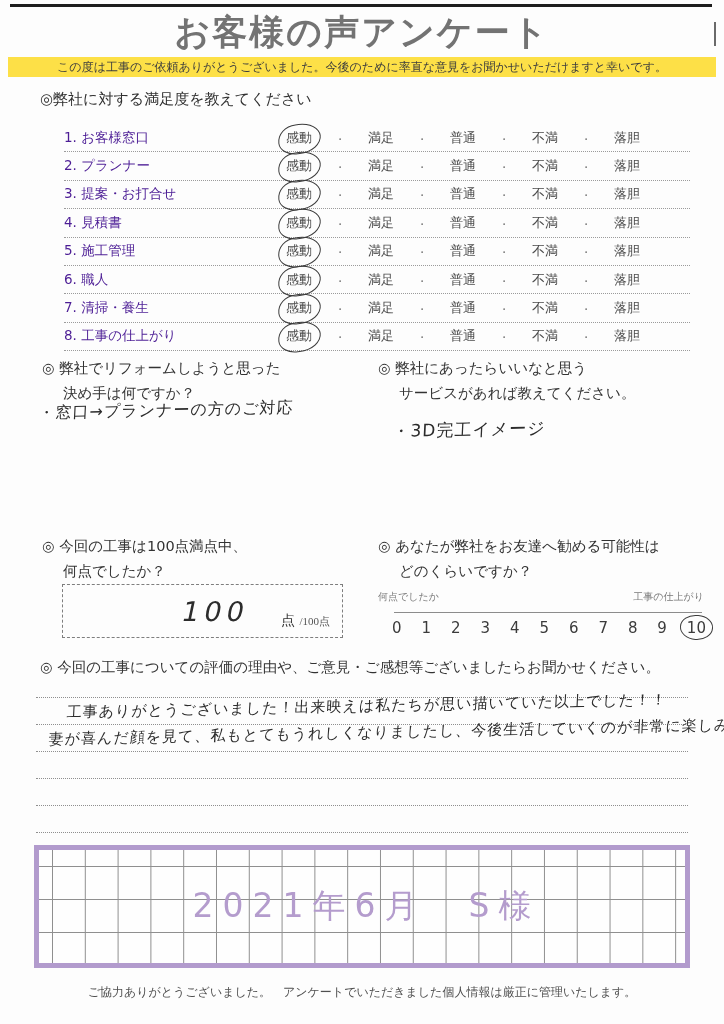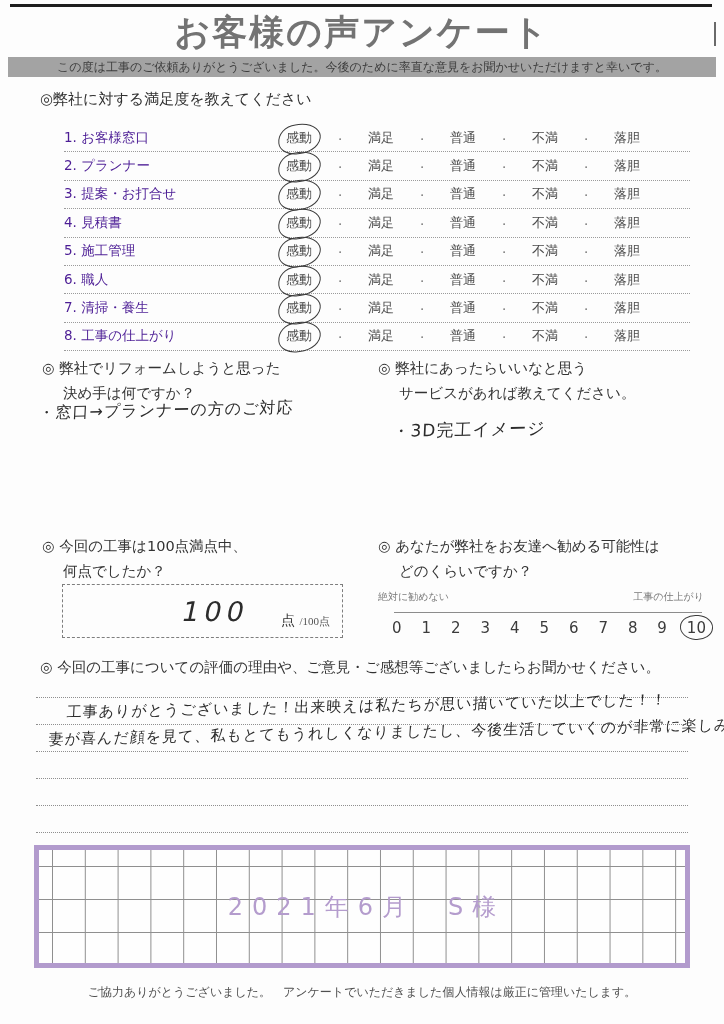--- a/index.html
+++ b/index.html
@@ -3,21 +3,21 @@
 <meta charset="utf-8">
 <style>
   html,body{margin:0;padding:0;background:#ffffff;}
   #page{position:relative;width:724px;height:1024px;background:#fdfdfd;overflow:hidden;
         font-family:"DejaVu Sans","Liberation Sans",sans-serif;color:#3a3a3a;}
 
   .top-rule{position:absolute;top:4px;left:10px;width:702px;height:3px;background:#1d1d1d;}
   .scan-artifact{position:absolute;top:22px;left:714px;width:2px;height:24px;background:#6a6a6a;}
   .title{position:absolute;top:9px;left:0;width:100%;text-align:center;
          font-size:35px;font-weight:bold;color:#737373;letter-spacing:2px;}
-  .banner{position:absolute;top:57px;left:8px;width:708px;height:20px;background:#a3a3a3;
+  .banner{position:absolute;top:57px;left:8px;width:708px;height:20px;background:#fde047;
           color:#3d3d3d;font-size:12px;line-height:20px;text-align:center;white-space:nowrap;}
 
   .sat-heading{position:absolute;top:90px;left:40px;font-size:15px;color:#303030;}
   .sat-table{position:absolute;top:124px;left:64px;width:626px;}
   .sat-row{display:flex;align-items:center;height:27.4px;border-bottom:1.4px dotted #9b9b9b;}
   .sat-label{flex:0 0 198px;font-size:13.5px;color:#4c1d95;}
   .sat-options{flex:1;display:flex;justify-content:space-between;align-items:flex-end;padding-right:50px;margin-left:24px;}
   .opt{font-size:13px;color:#4c4c4c;}
   .dot{font-size:11px;color:#787878;}
   .circled{position:relative;}
@@ -58,21 +58,21 @@
   .comment-line{height:26px;border-bottom:1.6px dotted #8f8f8f;font-size:15px;line-height:29px;white-space:nowrap;overflow:visible;}
   .comment-line:nth-child(2){padding-left:30px;}
   .comment-line:nth-child(3){padding-left:12px;}
 
   .stamp-grid{position:absolute;top:845px;left:34px;width:656px;height:123px;
       border:5px solid #b29bcd;box-sizing:border-box;background-color:#fefefe;
       background-image:linear-gradient(to right,#8f8f8f 1px,transparent 1px),
                        linear-gradient(to bottom,#8f8f8f 1px,transparent 1px);
       background-size:32.8px 33px;background-position:13px 16px;}
   .stamp-text{position:absolute;top:0;left:0;right:0;bottom:0;display:flex;align-items:center;
-      justify-content:center;font-size:24px;color:#b49ccd;letter-spacing:9px;padding-left:9px;}
+      justify-content:center;font-size:33px;color:#b49ccd;letter-spacing:9px;padding-left:9px;}
 
   .footer{position:absolute;top:984px;left:0;width:100%;text-align:center;
           font-size:12px;color:#4f4f4f;white-space:nowrap;}
 </style>
 </head>
 <body>
 
 <div id="page">
 
   <div class="top-rule"></div>
@@ -222,21 +222,21 @@
   <div class="score-box">
     <span class="score-value handwriting">100</span>
     <span class="score-unit"><span>点</span> <span class="score-denom">/100点</span></span>
   </div>
 
   <div class="q-block" id="q-nps">
     <div>◎ あなたが弊社をお友達へ勧める可能性は</div>
     <div class="q-line2">どのくらいですか？</div>
   </div>
   <div class="nps-labels">
-    <span>絶対に勧めない</span>
+    <span>何点でしたか</span>
     <span>工事の仕上がり</span>
   </div>
   <div class="nps-line"></div>
   <div class="nps-numbers" id="nps-numbers">
       <span>0</span>
       <span>1</span>
       <span>2</span>
       <span>3</span>
       <span>4</span>
       <span>5</span>

